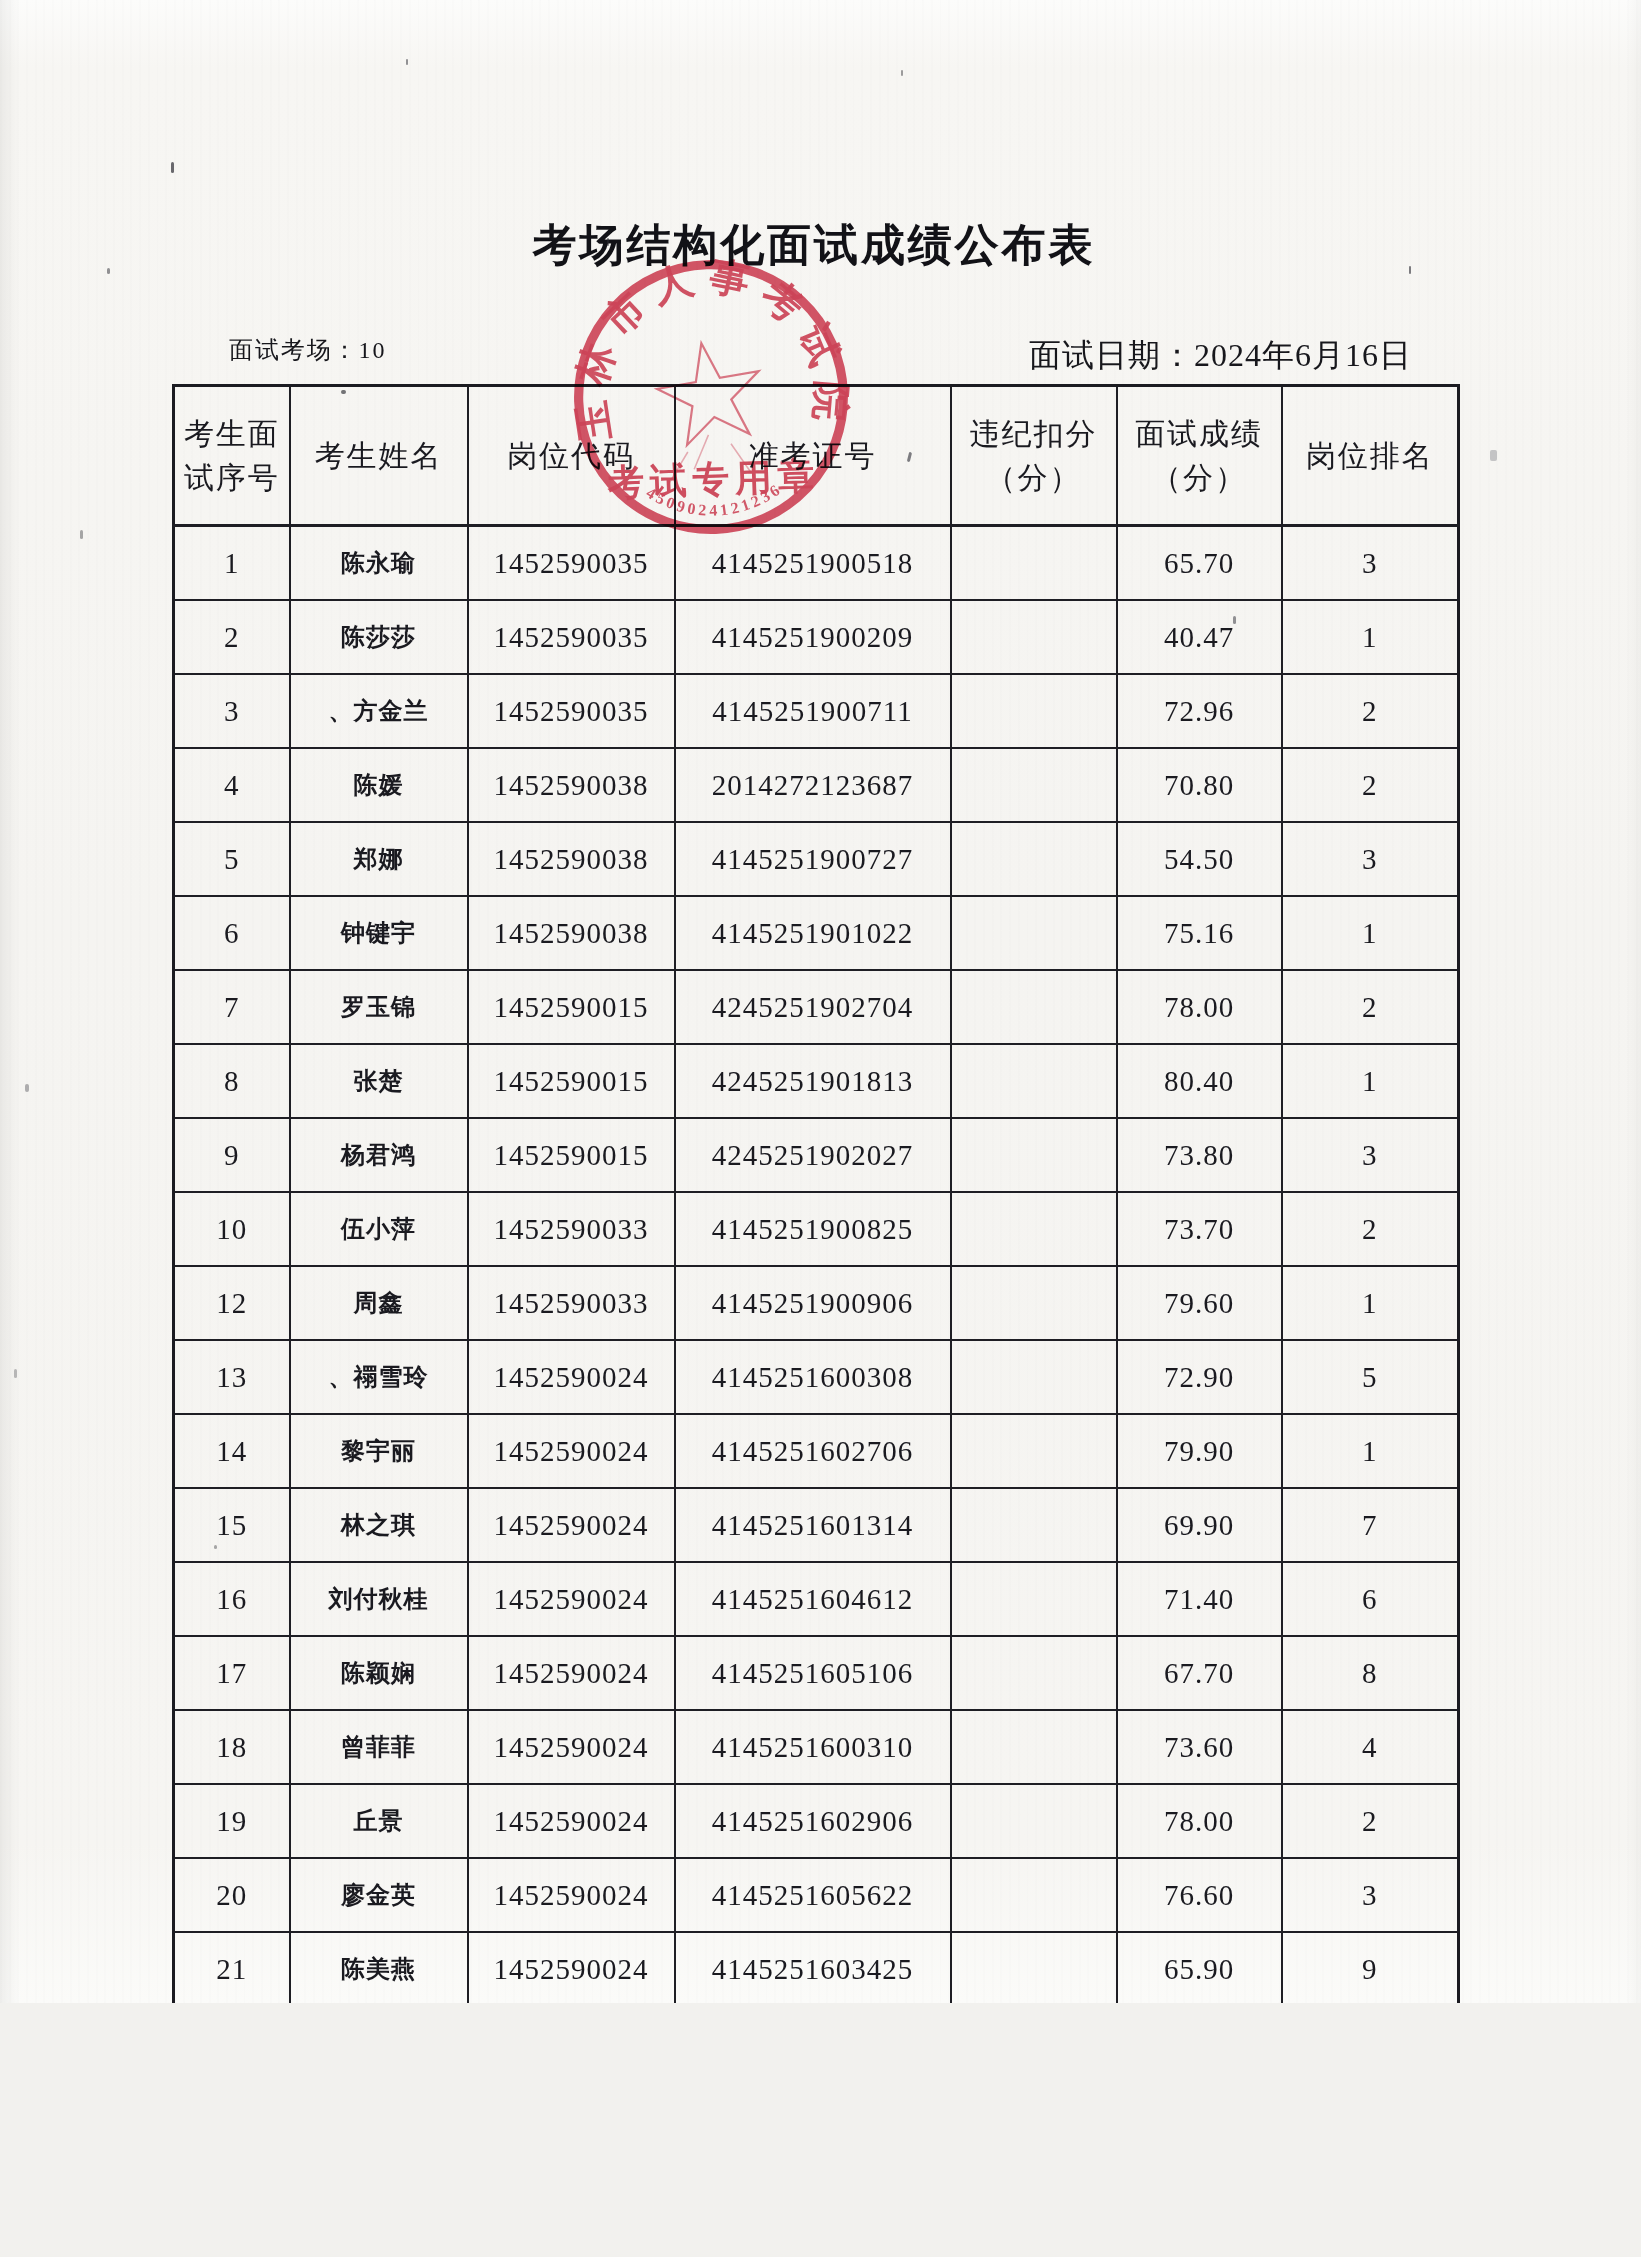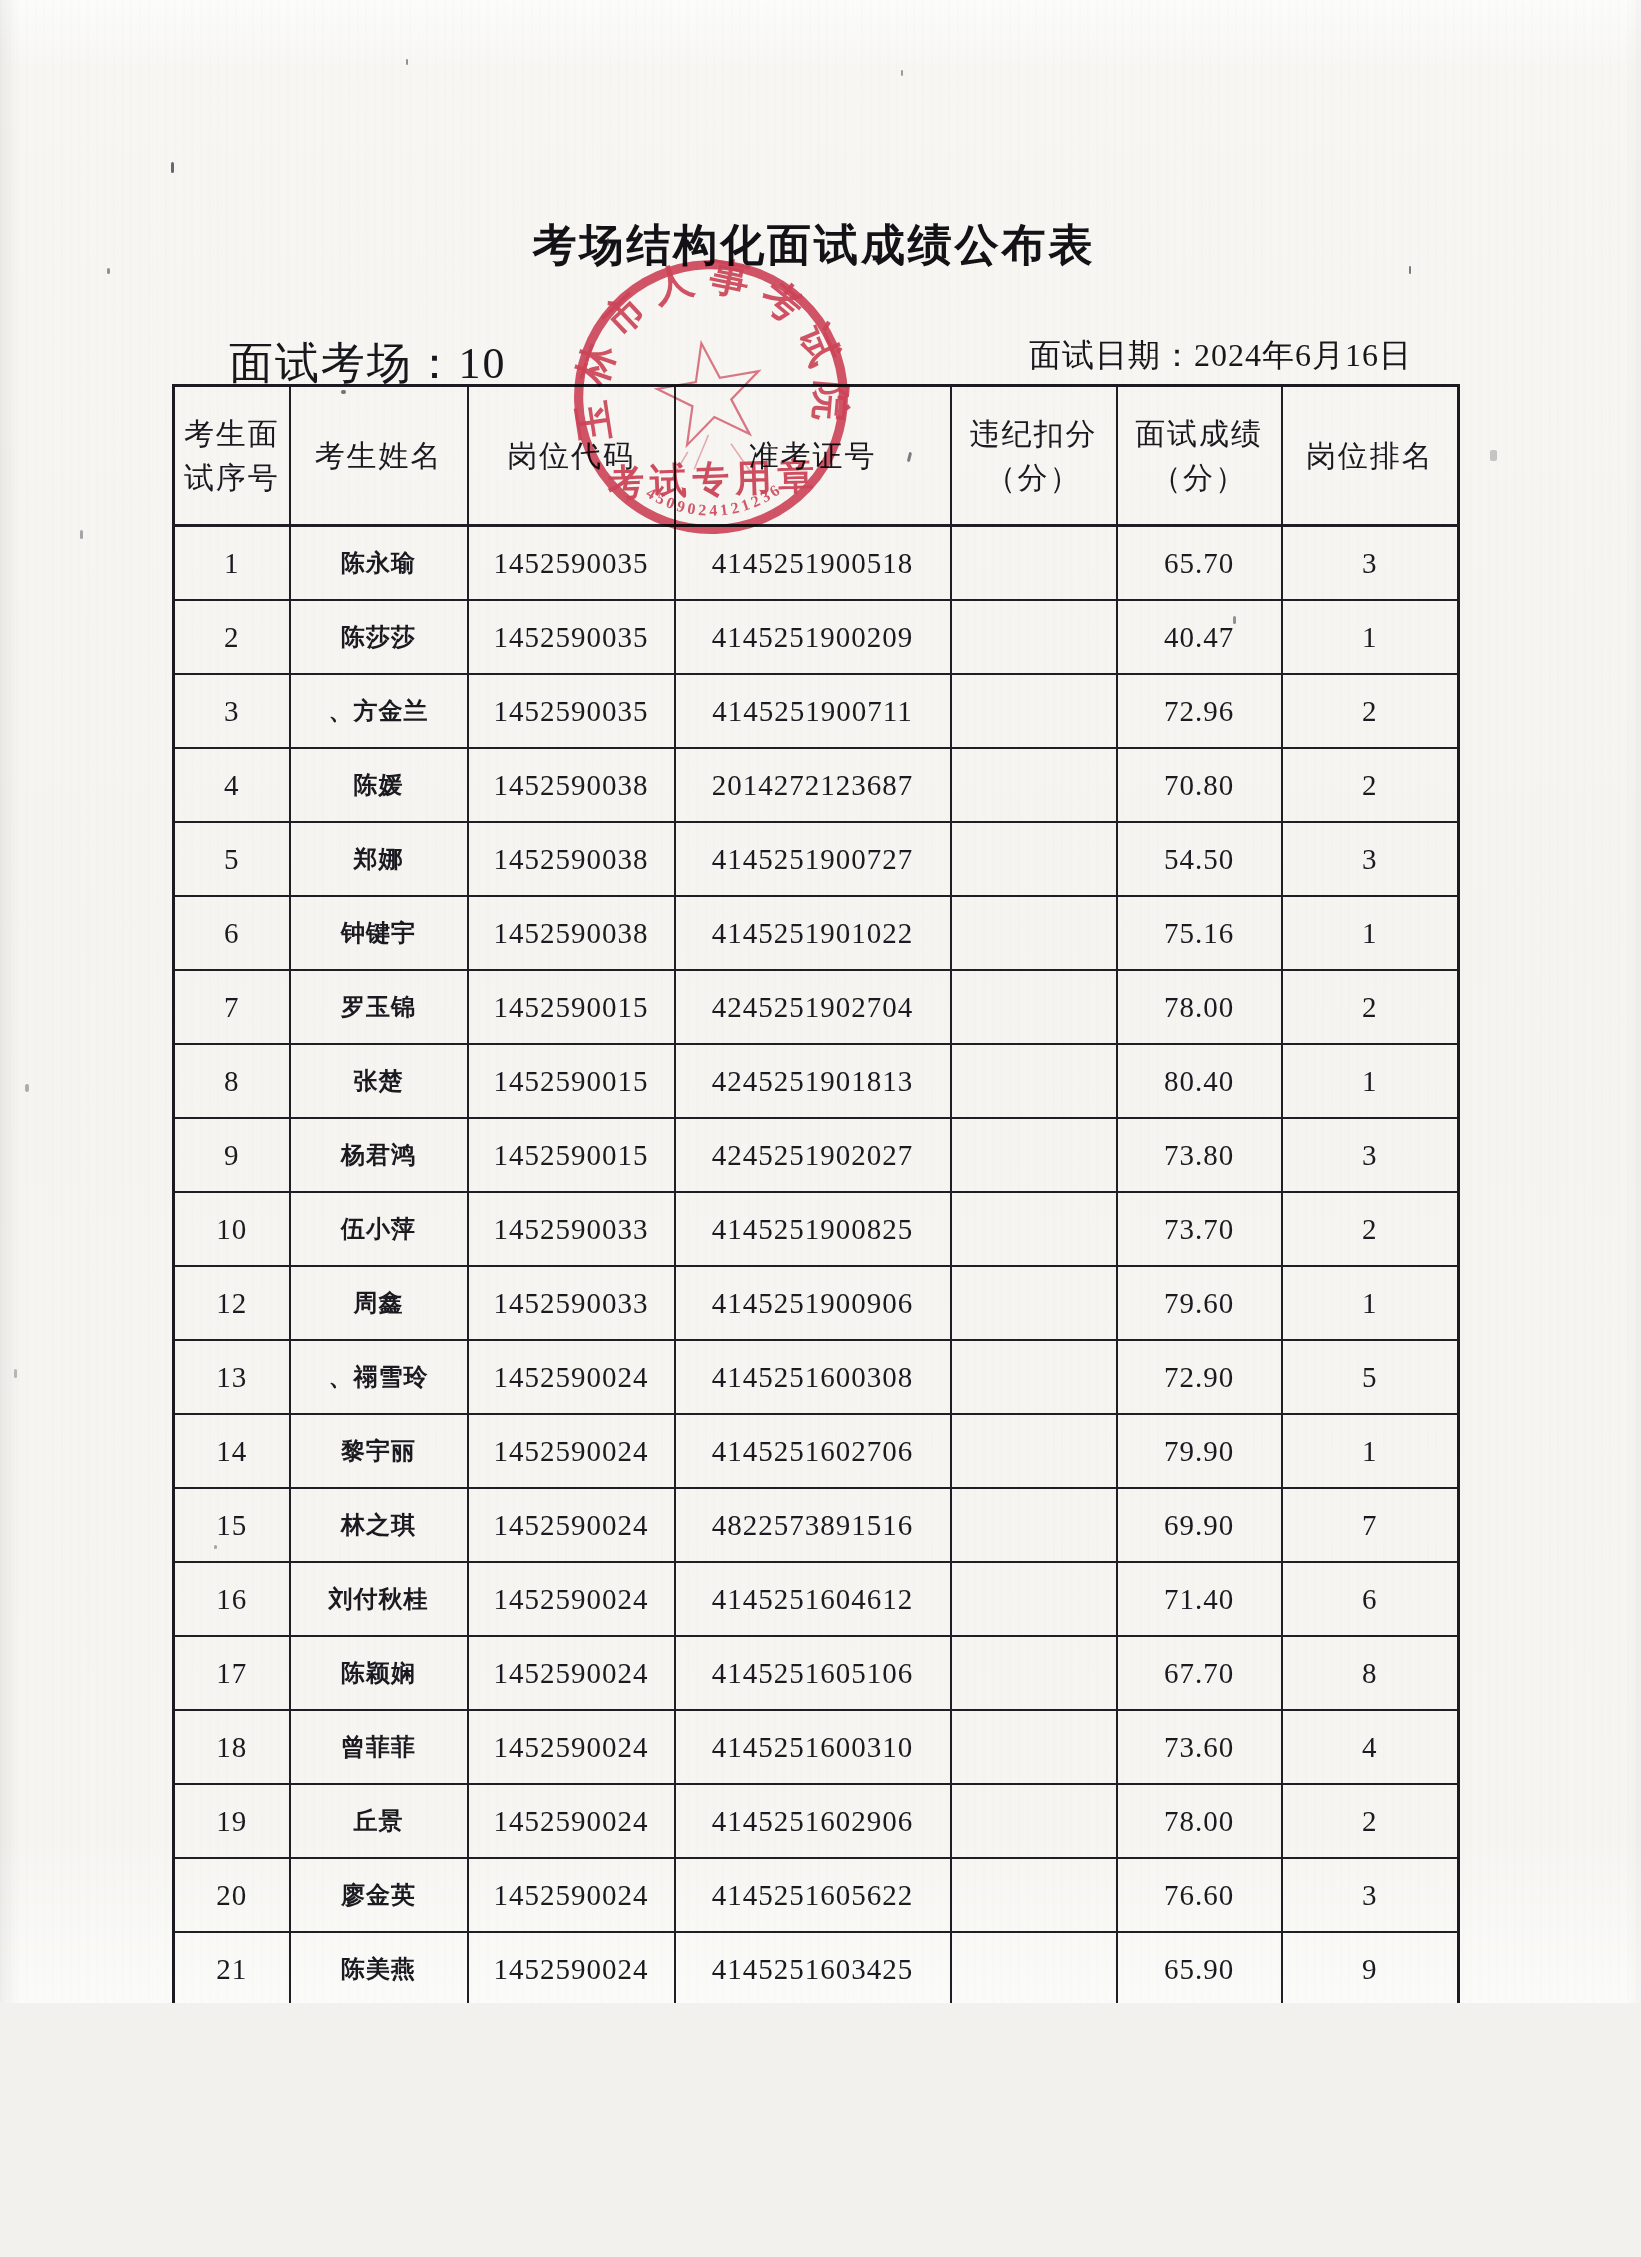--- a/index.html
+++ b/index.html
@@ -17,21 +17,21 @@
       linear-gradient(180deg,#fcfcfb 0,#f7f6f3 68px,#f5f4f1 46%,#f6f5f2 92%,#fbfbf9 100%);
     color:#1b1b20;
   }
   .title{
     position:absolute;top:216px;left:0;width:1628px;
     text-align:center;font-size:44px;font-weight:700;letter-spacing:2.9px;
     color:#121217;
   }
   .meta-venue{
     position:absolute;left:229px;top:334px;
-    font-size:44px;letter-spacing:1.9px;color:#17171c;
+    font-size:24px;letter-spacing:1.9px;color:#17171c;
   }
   .meta-date{
     position:absolute;left:1029px;top:334px;
     font-size:32px;letter-spacing:1px;color:#17171c;
   }
   table.score{
     position:absolute;left:172px;top:384px;
     border-collapse:collapse;table-layout:fixed;width:1284px;
     background:transparent;
     padding-left:34px;
@@ -215,21 +215,21 @@
           <td>1452590024</td>
           <td>4145251602706</td>
           <td></td>
           <td>79.90</td>
           <td>1</td>
         </tr>
         <tr>
           <td>15</td>
           <td>林之琪</td>
           <td>1452590024</td>
-          <td>4822573891516</td>
+          <td>4145251601314</td>
           <td></td>
           <td>69.90</td>
           <td>7</td>
         </tr>
         <tr>
           <td>16</td>
           <td>刘付秋桂</td>
           <td>1452590024</td>
           <td>4145251604612</td>
           <td></td>

